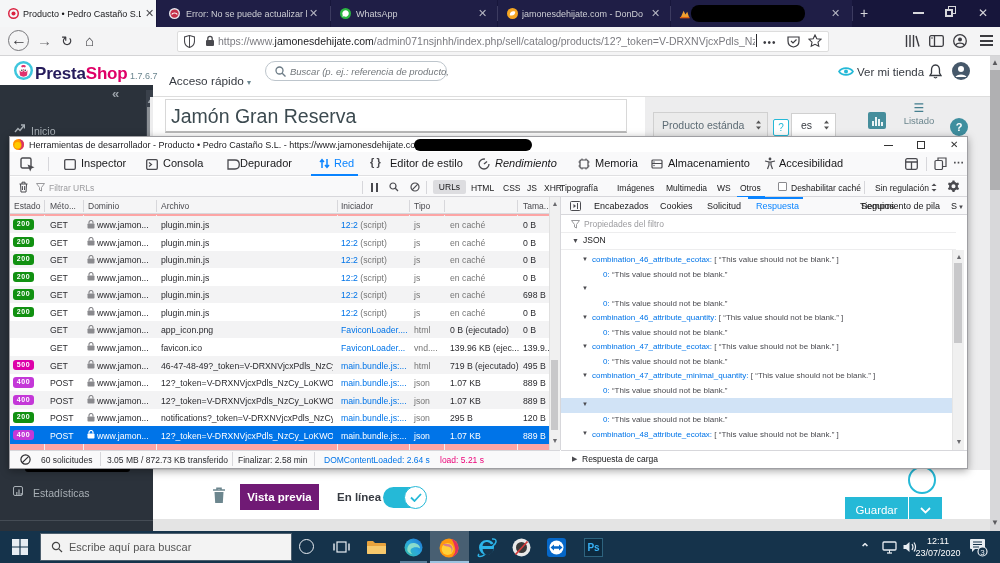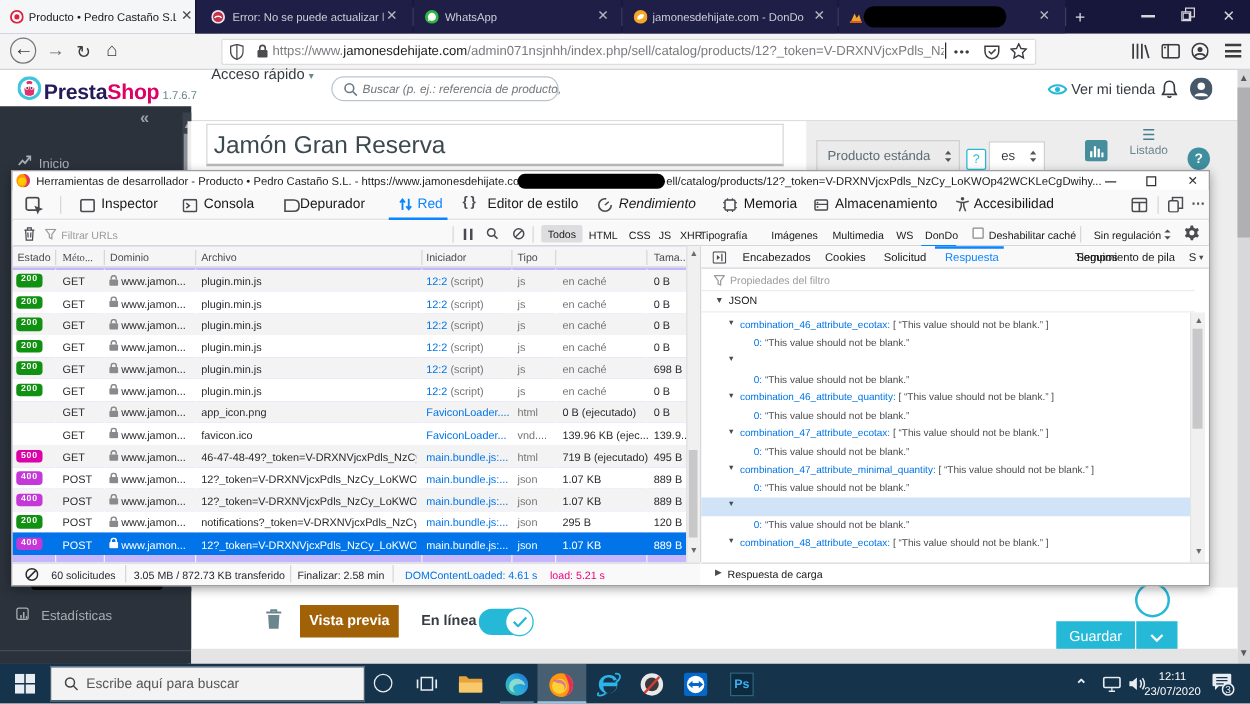--- a/index.html
+++ b/index.html
@@ -17,21 +17,21 @@
 #navbar{left:0;top:27px;width:1000px;height:29px;background:#f4f4f5;border-bottom:1px solid #d4d4d6;}
 .nvic{position:absolute;top:31px;color:#3b3b40;}
 #urlbar{left:177px;top:31px;width:652px;height:21px;background:#fff;border:1px solid #ddd;border-radius:2px;}
 #urltxt{left:218px;top:35px;font-size:10.5px;color:#7b7b80;white-space:nowrap;width:537px;overflow:hidden;}
 #urltxt b{color:#1b1b1f;font-weight:normal;}
 
 #psbar{left:0;top:56px;width:1000px;height:41px;background:#fff;border-bottom:1px solid #ddd;}
 #pslogo{left:35px;top:64px;font-size:17px;font-weight:bold;color:#251b5b;letter-spacing:-.2px;}
 #pslogo span{color:#df0067;}
 #psver{left:130px;top:71px;font-size:9px;color:#6b868f;}
-#acceso{left:169px;top:52px;font-size:11.8px;color:#363a41;text-align:right;}
+#acceso{left:169px;top:74px;font-size:11.8px;color:#363a41;text-align:right;}
 #pssearch{left:265px;top:61px;width:182px;height:20px;border:1px solid #bdc5cc;border-radius:10px;background:#fff;}
 #pssearch .ph{position:absolute;left:24px;top:4px;font-size:9.5px;font-style:italic;color:#72777b;white-space:nowrap;overflow:hidden;width:158px;}
 #vermitienda{left:857px;top:66px;font-size:11.5px;color:#363a41;}
 
 #sidebar{left:0;top:85px;width:153px;height:446px;background:#2b323b;}
 #sbscroll{left:146px;top:90px;width:7px;height:47px;background:#3a414b;}
 #sbthumb{left:146.5px;top:107px;width:6.5px;height:30px;background:#8c9196;}
 #pagegray{left:150px;top:97px;width:850px;height:434px;background:#ededee;}
 #nameinput{left:165px;top:99px;width:462px;height:34px;background:#fff;border:1px solid #d8d8d8;border-bottom:2px solid #b9b9b9;}
 #nametxt{left:171px;top:105px;font-size:19.5px;color:#3c4a50;}
@@ -39,21 +39,21 @@
 #teal-q{left:773px;top:119px;width:16px;height:17px;border:1px solid #25b9d7;border-radius:2px;color:#25b9d7;font-size:10px;text-align:center;line-height:16px;background:#fff;}
 #langsel{left:791px;top:113px;width:45px;height:24px;background:#fff;border:1px solid #d0d0d0;font-size:10.5px;color:#363a41;}
 #chartbtn{left:868px;top:112px;width:18px;height:17px;background:#468e9c;border-radius:2px;}
 #listado{left:899px;top:101px;width:40px;height:26px;text-align:center;font-size:9.5px;color:#6c868e;}
 #helpcirc{left:950px;top:118px;width:18px;height:18px;border-radius:50%;background:#3f8f9f;color:#fff;font-size:11px;text-align:center;line-height:18px;font-weight:bold;}
 #pgscrollbar{left:990px;top:56px;width:10px;height:475px;background:#d8d8da;}
 #pgthumb{left:990px;top:70px;width:10px;height:120px;background:#b0b0b2;}
 
 #botwhite{left:153px;top:470px;width:837px;height:52px;background:#fff;}
 #estad{left:0px;top:470px;width:153px;height:61px;background:#2b323b;}
-#vista{left:240px;top:484px;width:79px;height:26px;background:#a16207;color:#fff;font-size:11.5px;font-weight:bold;text-align:center;line-height:26px;}
+#vista{left:240px;top:484px;width:79px;height:26px;background:#701a75;color:#fff;font-size:11.5px;font-weight:bold;text-align:center;line-height:26px;}
 #enlinea{left:337px;top:491px;font-size:11.5px;font-weight:bold;color:#363a41;}
 #guardar{left:845px;top:497px;width:63px;height:26px;background:#25b9d7;color:#fff;font-size:11.5px;text-align:center;line-height:26px;}
 #guardar2{left:909px;top:497px;width:33px;height:26px;background:#25b9d7;}
 #graybelow{left:153px;top:519px;width:837px;height:12px;background:#e4e4e4;}
 
 #dt{left:9px;top:136px;width:959px;height:333px;background:#fff;border:1px solid #9f9fa3;box-shadow:0 2px 8px rgba(0,0,0,.35);}
 .dtt{position:absolute;top:5px;font-size:11px;color:#18181a;white-space:nowrap;}
 .hc{position:absolute;top:4px;font-size:8.5px;color:#4a4a4f;white-space:nowrap;}
 
 #taskbar{left:0;top:531px;width:1000px;height:32px;background:#15334b;}
@@ -269,21 +269,20 @@
 
 <div class="ab" id="dt"></div>
 
 <svg class="ab" style="left:13px;top:139px;" width="11" height="11" viewBox="0 0 11 11">
       <circle cx="5.5" cy="5.5" r="5.5" fill="#ff9500"></circle>
       <path d="M5.5 0 A5.5 5.5 0 0 1 11 5.5 A5.5 5.5 0 0 1 5.5 11 C8 9.5 9 7.5 8.5 5 C8 2.5 7 1 5.5 0Z" fill="#d8336b"></path>
       <circle cx="4.6" cy="6.2" r="3.2" fill="#ffcb00"></circle>
     </svg>
 <div class="ab" style="left:29px;top:140px;font-size:9px;color:#1b1b1f;white-space:nowrap;">Herramientas de desarrollador - Producto • Pedro Castaño S.L. - https://www.jamonesdehijate.com</div>
 <div class="ab" style="left:414px;top:138.5px;width:118px;height:12px;background:#000;border-radius:6px;"></div>
-<div class="ab" style="left:533px;top:140px;font-size:9px;color:#1b1b1f;white-space:nowrap;">ell/catalog/products/12?_token=V-DRXNVjcxPdls_NzCy_LoKWOp42WCKLeCgDwihy...</div>
 <div class="ab" style="left:884px;top:145px;width:9px;height:1.2px;background:#333;"></div>
 <div class="ab" style="left:917px;top:141px;width:7.5px;height:7.5px;border:1.2px solid #333;"></div>
 <div class="ab" style="left:950px;top:139px;font-size:10px;color:#333;">✕</div>
 
 <div class="ab" id="dttabsrow" style="left:10px;top:152px;width:957px;height:24px;background:#f9f9fa;border-bottom:1px solid #e0e0e2;"></div>
 <svg class="ab" style="left:20px;top:157px;" width="15" height="15" viewBox="0 0 15 15">
       <rect x="1" y="1" width="10" height="10" rx="1.5" fill="none" stroke="#4a4a4f" stroke-width="1.4"></rect>
       <path d="M7.5 7.5 L14.5 10.2 L11.5 11.5 L10.2 14.5 Z" fill="#4a4a4f"></path>
     </svg>
 <div class="ab" style="left:48px;top:157px;width:1px;height:14px;background:#d7d7db;"></div>
@@ -354,46 +353,46 @@
 <div class="ab" style="left:375.5px;top:182.5px;width:2px;height:9px;background:#4a4a4f;"></div>
 <svg class="ab" style="left:389px;top:182px;" width="10" height="10" viewBox="0 0 10 10">
       <circle cx="4" cy="4" r="3" fill="none" stroke="#4a4a4f" stroke-width="1.2"></circle>
       <path d="M6.3 6.3 L9 9" stroke="#4a4a4f" stroke-width="1.3"></path>
     </svg>
 <svg class="ab" style="left:410px;top:182px;" width="10" height="10" viewBox="0 0 10 10">
       <circle cx="5" cy="5" r="4" fill="none" stroke="#4a4a4f" stroke-width="1.2"></circle>
       <path d="M2.2 7.8 L7.8 2.2" stroke="#4a4a4f" stroke-width="1.2"></path>
     </svg>
 <div class="ab" style="left:426px;top:181px;width:1px;height:13px;background:#d7d7db;"></div>
-<div class="ab" style="left:433px;top:180px;width:33px;height:14px;background:#dddde0;border-radius:2px;font-size:8.5px;color:#18181a;text-align:center;line-height:14px;">Todos</div>
+<div class="ab" style="left:433px;top:180px;width:33px;height:14px;background:#dddde0;border-radius:2px;font-size:8.5px;color:#18181a;text-align:center;line-height:14px;">URLs</div>
 <div class="ab" style="left:471px;top:183px;font-size:8.5px;color:#18181a;">HTML</div>
 <div class="ab" style="left:503px;top:183px;font-size:8.5px;color:#18181a;">CSS</div>
 <div class="ab" style="left:527px;top:183px;font-size:8.5px;color:#18181a;">JS</div>
 <div class="ab" style="left:544px;top:183px;font-size:8.5px;color:#18181a;">XHR</div>
 <div class="ab" style="left:560px;top:183px;font-size:8.5px;color:#18181a;">Tipografía</div>
 <div class="ab" style="left:617px;top:183px;font-size:8.5px;color:#18181a;">Imágenes</div>
 <div class="ab" style="left:666px;top:183px;font-size:8.5px;color:#18181a;">Multimedia</div>
 <div class="ab" style="left:717px;top:183px;font-size:8.5px;color:#18181a;">WS</div>
-<div class="ab" style="left:740px;top:183px;font-size:8.5px;color:#18181a;">DonDo</div>
+<div class="ab" style="left:740px;top:183px;font-size:8.5px;color:#18181a;">Otros</div>
 <div class="ab" style="left:737px;top:195.5px;width:28px;height:1.5px;background:#0a84ff;"></div>
 <div class="ab" style="left:778px;top:182px;width:9px;height:9px;border:1px solid #8a8a8e;background:#fff;border-radius:1px;"></div>
 <div class="ab" style="left:791px;top:183px;font-size:8.5px;color:#18181a;">Deshabilitar caché</div>
 <div class="ab" style="left:864px;top:181px;width:1px;height:13px;background:#d7d7db;"></div>
 <div class="ab" style="left:875px;top:183px;font-size:8.5px;color:#18181a;">Sin regulación <svg width="6" height="9" viewBox="0 0 6 9" style="vertical-align:-1px;">
         <path d="M3 0.5 L5.5 3 L0.5 3Z" fill="#4a4a4f"></path>
         <path d="M3 8.5 L5.5 6 L0.5 6Z" fill="#4a4a4f"></path>
       </svg></div>
 <svg class="ab" style="left:947px;top:180px;" width="13" height="13" viewBox="0 0 16 16">
       <path fill="#4a4a4f" d="M6.8 0.5 L9.2 0.5 L9.7 2.6 A5.6 5.6 0 0 1 11.6 3.7 L13.7 3 L14.9 5.1 L13.3 6.6 A5.6 5.6 0 0 1 13.3 8.8 L14.9 10.3 L13.7 12.4 L11.6 11.7 A5.6 5.6 0 0 1 9.7 12.8 L9.2 14.9 L6.8 14.9 L6.3 12.8 A5.6 5.6 0 0 1 4.4 11.7 L2.3 12.4 L1.1 10.3 L2.7 8.8 A5.6 5.6 0 0 1 2.7 6.6 L1.1 5.1 L2.3 3 L4.4 3.7 A5.6 5.6 0 0 1 6.3 2.6 Z M8 5.2 A2.5 2.5 0 1 0 8 10.2 A2.5 2.5 0 0 0 8 5.2Z"></path>
     </svg>
 
-<div class="ab" style="left:10px;top:197px;width:539px;height:253px;background:#c4b5fd;overflow:hidden;">
+<div class="ab" style="left:10px;top:197px;width:539px;height:253px;background:#fca5a5;overflow:hidden;">
 <div style="position:absolute;left:0;top:0;width:539px;height:17px;background:#f5f5f6;border-bottom:1px solid #d7d7db;"></div>
 <div class="hc" style="left:4px;">Estado</div>
-<div class="hc" style="left:40px;font-family:Liberation Serif, serif;">Méto...</div>
+<div class="hc" style="left:40px;">Méto...</div>
 <div class="hc" style="left:78px;">Dominio</div>
 <div class="hc" style="left:151px;">Archivo</div>
 <div class="hc" style="left:331px;">Iniciador</div>
 <div class="hc" style="left:404px;">Tipo</div>
 <div class="hc" style="left:424px;margin-top:36px;">Transferido</div>
 <div class="hc" style="left:513px;">Tama...</div>
 <div style="position:absolute;left:34px;top:3px;width:1px;height:12px;background:#d7d7db;"></div>
 <div style="position:absolute;left:73px;top:3px;width:1px;height:12px;background:#d7d7db;"></div>
 <div style="position:absolute;left:146px;top:3px;width:1px;height:12px;background:#d7d7db;"></div>
 <div style="position:absolute;left:327px;top:3px;width:1px;height:12px;background:#d7d7db;"></div>
@@ -648,21 +647,21 @@
 <svg class="ab" style="left:20px;top:453.5px;" width="11" height="11" viewBox="0 0 11 11">
       <circle cx="5.5" cy="5.5" r="4.6" fill="none" stroke="#2a2a2e" stroke-width="1.2"></circle>
       <path d="M2.3 8.7 L8.7 2.3" stroke="#2a2a2e" stroke-width="1.2"></path>
     </svg>
 <div class="ab" style="left:41px;top:455px;font-size:8.5px;color:#2a2a2e;">60 solicitudes</div>
 <div class="ab" style="left:100px;top:452px;width:1px;height:14px;background:#d7d7db;"></div>
 <div class="ab" style="left:107px;top:455px;font-size:8.5px;color:#2a2a2e;">3.05 MB / 872.73 KB transferido</div>
 <div class="ab" style="left:232px;top:452px;width:1px;height:14px;background:#d7d7db;"></div>
 <div class="ab" style="left:238px;top:455px;font-size:8.5px;color:#2a2a2e;">Finalizar: 2.58 min</div>
 <div class="ab" style="left:314px;top:452px;width:1px;height:14px;background:#d7d7db;"></div>
-<div class="ab" style="left:324px;top:455px;font-size:8.5px;color:#0074e8;">DOMContentLoaded: 4.61 s</div>
+<div class="ab" style="left:324px;top:455px;font-size:8.5px;color:#0074e8;">DOMContentLoaded: 2.64 s</div>
 <div class="ab" style="left:440px;top:455px;font-size:8.5px;color:#eb0077;">load: 5.21 s</div>
 
 <div class="ab" id="taskbar"></div>
 <svg class="ab" style="left:12px;top:539px;" width="16" height="16" viewBox="0 0 16 16">
       <path d="M0 0 H7.4 V7.4 H0 Z M8.6 0 H16 V7.4 H8.6 Z M0 8.6 H7.4 V16 H0 Z M8.6 8.6 H16 V16 H8.6 Z" fill="#e8edf2"></path>
     </svg>
 <div class="ab" id="tsearch">
       <svg style="position:absolute;left:10px;top:7px;" width="12" height="12" viewBox="0 0 12 12">
         <circle cx="5" cy="5" r="3.6" fill="none" stroke="#444" stroke-width="1.2"></circle>
         <path d="M7.8 7.8 L11 11" stroke="#444" stroke-width="1.2"></path>

